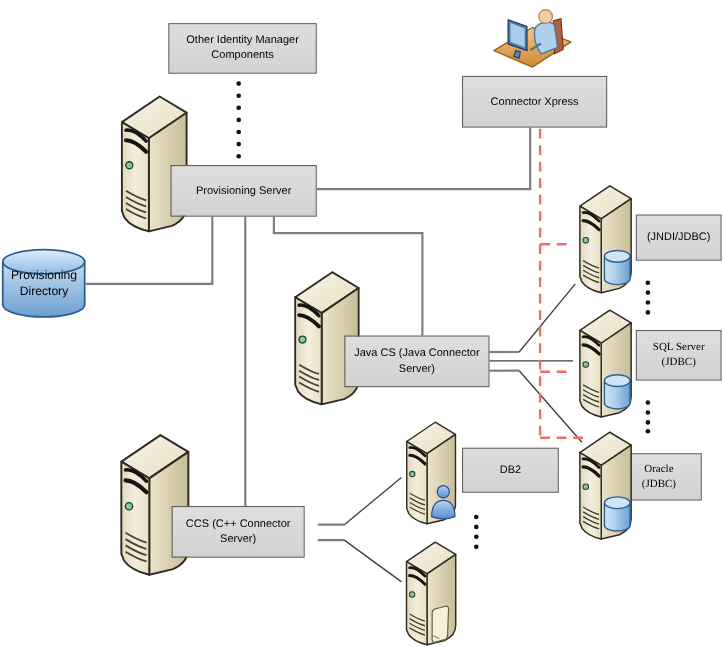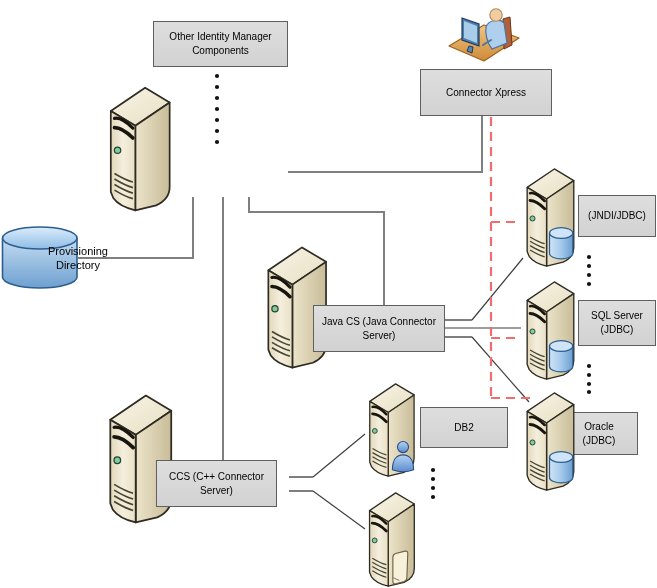--- a/index.html
+++ b/index.html
@@ -2,23 +2,23 @@
 <html><head>
 <meta charset="utf-8">
 <style>
   html,body{margin:0;padding:0;background:#fff;}
   #stage{position:relative;width:657px;height:588px;background:#ffffff;overflow:hidden;
          font-family:"Liberation Sans",sans-serif;color:#000;}
   #stage svg{position:absolute;overflow:visible;}
   .nbox{position:absolute;box-sizing:border-box;background:linear-gradient(180deg,#dedede,#d2d2d2);
         border:1.5px solid #5f5f5f;display:flex;align-items:center;justify-content:center;
         text-align:center;font-size:10px;line-height:14px;padding:0 3px;}
-  .padwide{padding:0 10px;}
+  .padwide{padding:0 10px;font-family:Liberation Serif, serif;}
   .cyl-label{position:absolute;display:flex;align-items:center;justify-content:center;
-        text-align:center;font-size:11px;line-height:14px;margin-left:38px;}
+        text-align:center;font-size:11px;line-height:14px;}
   #defs-svg{position:absolute;width:0;height:0;}
 </style>
 </head>
 <body>
 
 <div id="stage">
 
   <svg id="defs-svg" aria-hidden="true">
     <defs>
       <linearGradient id="gTop" x1="0" y1="0" x2="1" y2="1">
@@ -210,20 +210,23 @@
     <path d="M1.5,13 L1.5,52 A37,11 0 0 0 76,52 L76,13" fill="url(#gDirBody)" stroke="#2c5d8f" stroke-width="1.6"></path>
     <ellipse cx="38.8" cy="13" rx="37.2" ry="11" fill="url(#gDirTop)" stroke="#2c5d8f" stroke-width="1.6"></ellipse>
   </svg>
   <div class="cyl-label" style="left:1px;top:242px;width:78px;height:32px">
     <span>Provisioning Directory</span>
     </div>
 
   <div class="nbox" style="left:153px;top:21px;width:135px;height:46px">
     <span>Other Identity Manager Components</span>
     </div>
+  <div class="nbox" style="left:155px;top:150px;width:133px;height:47px">
+    <span>Provisioning Server</span>
+    </div>
   <div class="nbox" style="left:313px;top:305px;width:132px;height:47px">
     <span>Java CS (Java Connector Server)</span>
     </div>
   <div class="nbox" style="left:420px;top:69px;width:132px;height:47px">
     <span>Connector Xpress</span>
     </div>
   <div class="nbox" style="left:156px;top:460px;width:121px;height:47px">
     <span>CCS (C++ Connector Server)</span>
     </div>
 

